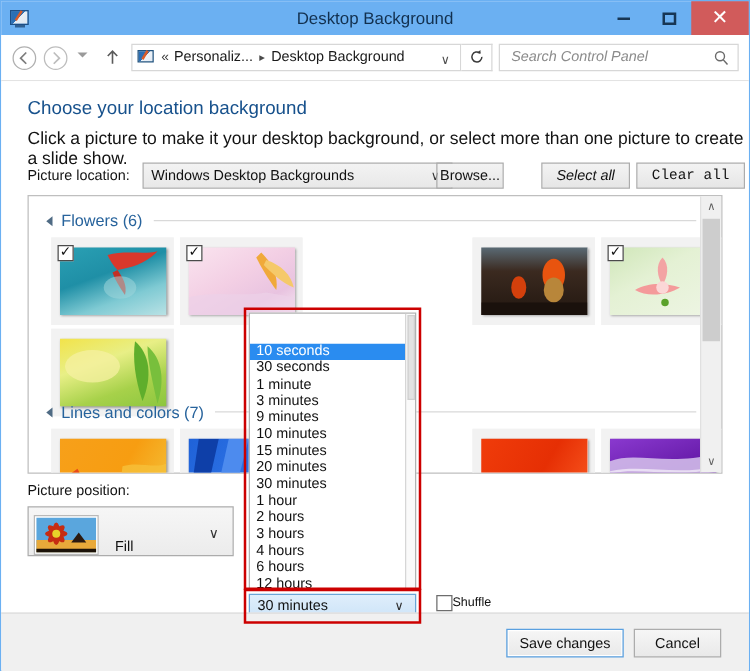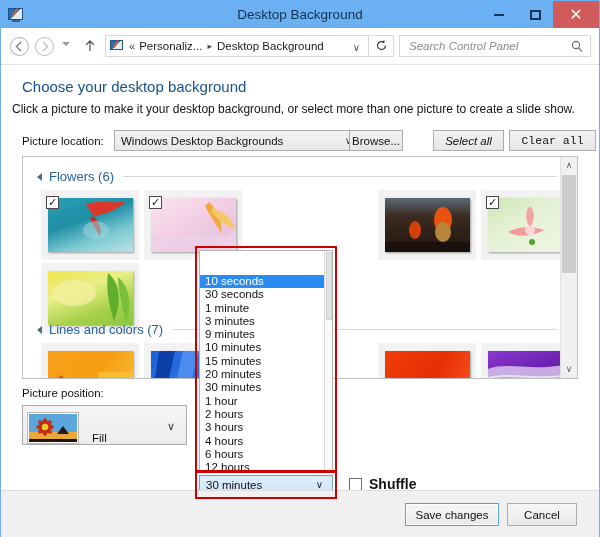--- a/index.html
+++ b/index.html
@@ -244,22 +244,22 @@
     background: #ffffff;
   }
   #heading {
     position: absolute;
     left: 21px; top: 13px;
     font-size: 15px;
     color: #17518c;
   }
   #subtext {
     position: absolute;
-    left: 11px; top: 37px;
-    font-size: 12px;
+    left: 21px; top: 37px;
+    font-size: 14px;
     color: #131313;
   }
 
   
   #piclocation-label {
     position: absolute;
     left: 21px; top: 70px;
     font-size: 11.5px;
     color: #111;
   }
@@ -464,24 +464,22 @@
     display: flex;
     align-items: center;
   }
   #shuffle-box {
     width: 13px; height: 13px;
     border: 1px solid #6d6d6d;
     background: #ffffff;
     box-sizing: border-box;
   }
   #shuffle-label {
-    margin-left: 7px;
-    font-size: 14px;
+    font-size: 10px;
     color: #111;
-    font-weight: bold;
   }
 
   
   #dropdown {
     position: absolute;
     left: 198px; top: 185px;
     width: 134px; height: 222px;
     background: #ffffff;
     border: 1px solid #b2b2b2;
     box-sizing: border-box;
@@ -624,21 +622,21 @@
       <input id="search-input" type="text" placeholder="Search Control Panel" style="">
       <svg id="search-icon" viewBox="0 0 12 13">
         <circle cx="5" cy="5" r="3.6" stroke="#6a6a6a" stroke-width="1.1" fill="none"></circle>
         <path d="M7.7 7.9 L11 11.6" stroke="#6a6a6a" stroke-width="1.2"></path>
       </svg>
     </div>
   </div>
 
   <div id="content">
 
-    <div id="heading">Choose your desktop background</div>
+    <div id="heading">Choose your location background</div>
     <div id="subtext">Click a picture to make it your desktop background, or select more than one picture to create a slide show.</div>
 
     <div id="piclocation-label">Picture location:</div>
     <div id="piclocation-combo">
       <span class="val">Windows Desktop Backgrounds</span>
       <span class="chev">∨</span>
     </div>
     <div class="pushbtn" id="btn-browse">Browse...</div>
     <div class="pushbtn" id="btn-selectall">Select all</div>
     <div class="pushbtn" id="btn-clearall">Clear all</div>

